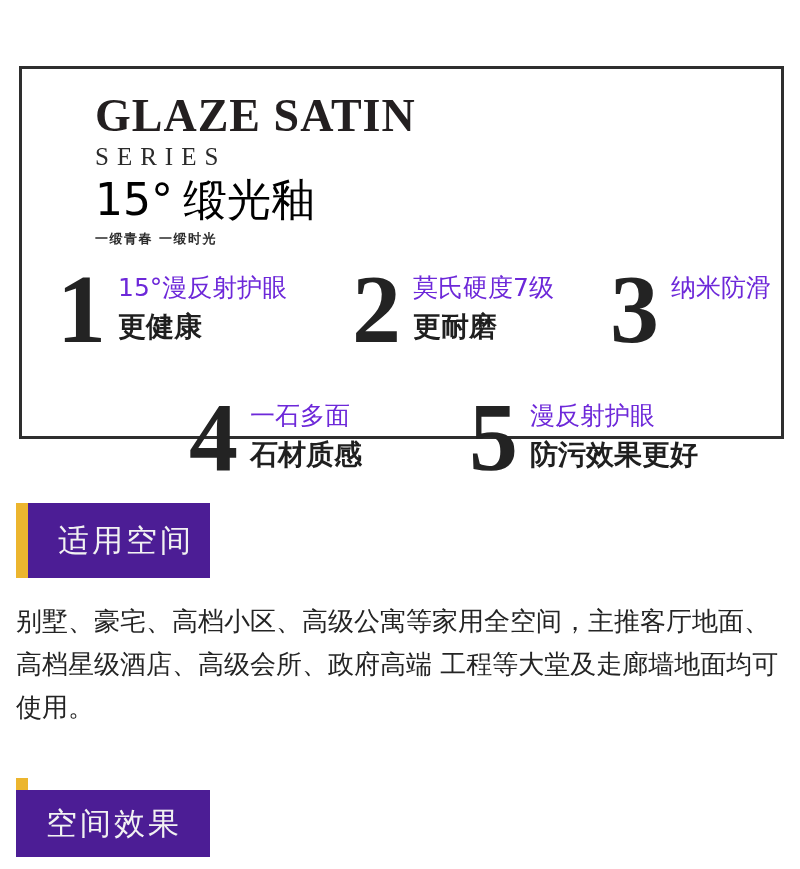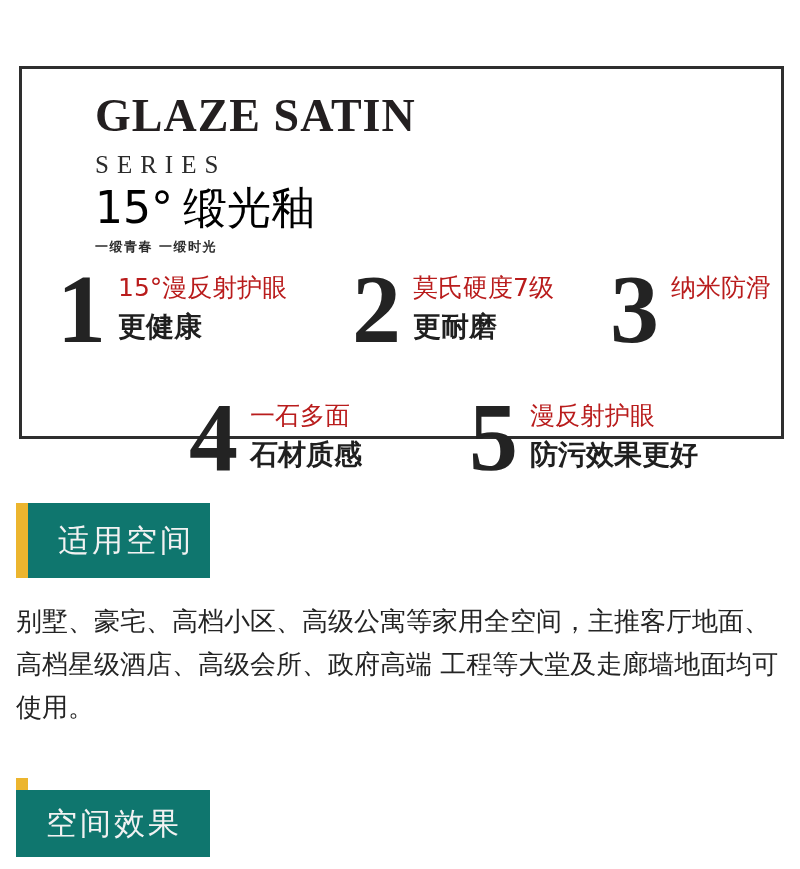--- a/index.html
+++ b/index.html
@@ -40,21 +40,21 @@
     letter-spacing: 1px;
     color: #231f20;
     white-space: nowrap;
   }
   .series {
     font-family: "Liberation Serif", "DejaVu Serif", serif;
     font-size: 25px;
     line-height: 26px;
     letter-spacing: 8px;
     color: #2b2b2b;
-    margin-top: 13px;
+    margin-top: 5px;
   }
   .product {
     font-size: 44px;
     line-height: 46px;
     color: #000000;
     margin-top: 7px;
     white-space: nowrap;
   }
   .product .pname { margin-left: 10px; }
   .tagline {
@@ -83,21 +83,21 @@
   .feature .txt {
     display: flex;
     flex-direction: column;
     justify-content: space-between;
     height: 68px;
     padding-top: 3px;
   }
   .feature .l1 {
     font-size: 25px;
     line-height: 27px;
-    color: #b91c1c;
+    color: #6d28d9;
     white-space: nowrap;
   }
   .feature .l2 {
     font-size: 28px;
     line-height: 30px;
     font-weight: bold;
     color: #1f1f1f;
     white-space: nowrap;
   }
   .f1 { left: 35px;  top: 202px; }
@@ -115,21 +115,21 @@
   }
   .sh-usage  { top: 503px; height: 75px; }
   .sh-effect { top: 778px; height: 79px; flex-direction: column; }
   .accent-bar {
     width: 12px;
     flex: 0 0 12px;
     background: #ecb52e;
   }
   .sh-dark {
     flex: 1;
-    background: #0f766e;
+    background: #4c1d95;
     display: flex;
     align-items: center;
   }
   .sh-title {
     color: #f2f2f2;
     font-size: 31px;
     letter-spacing: 3px;
     padding-left: 30px;
     white-space: nowrap;
   }

